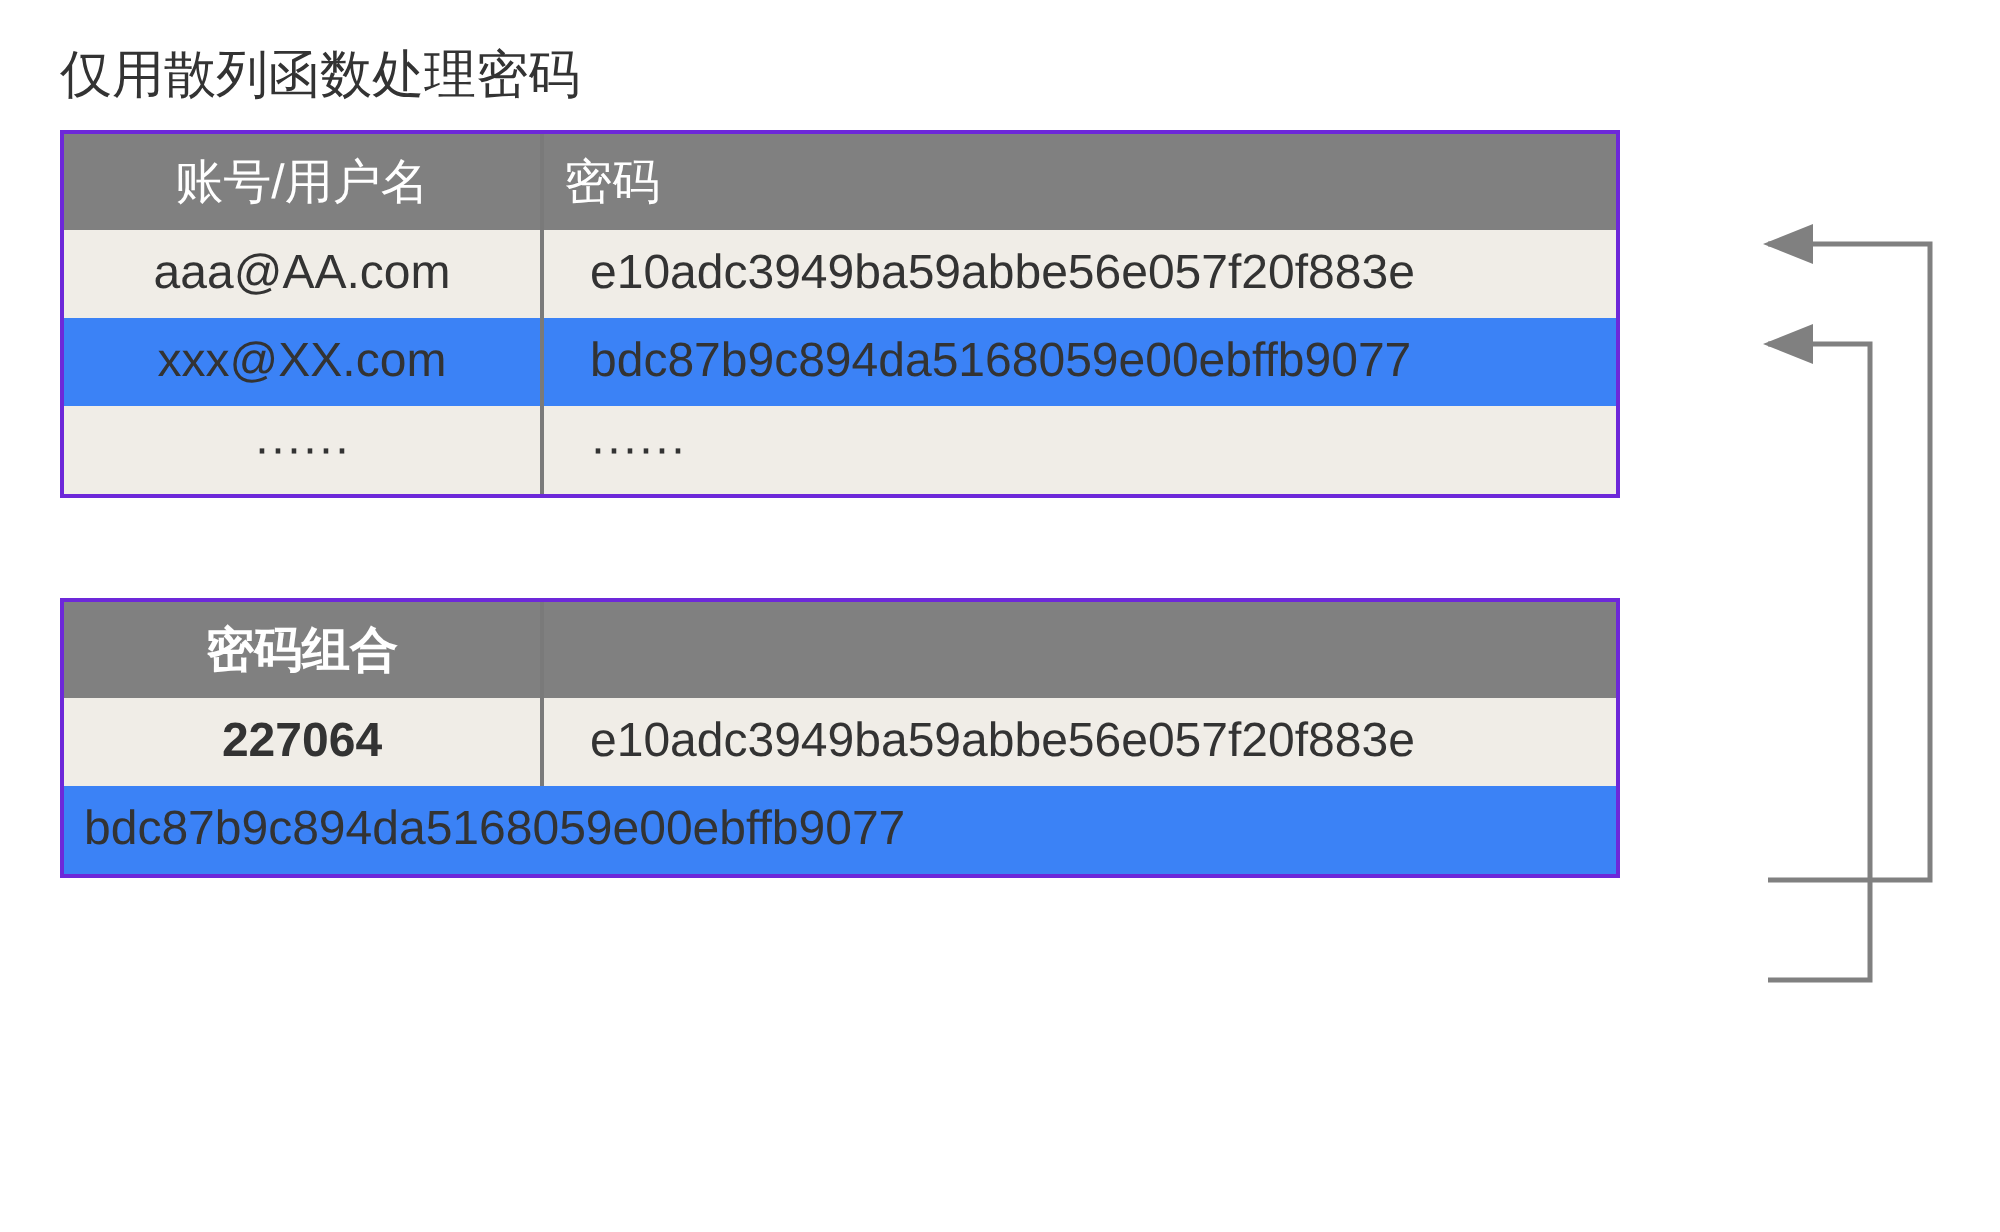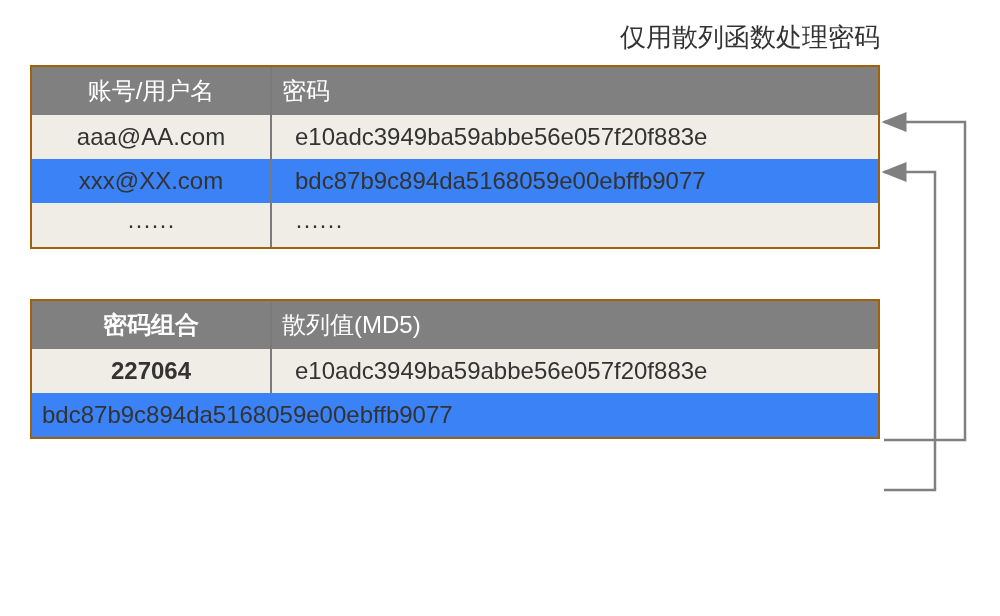--- a/index.html
+++ b/index.html
@@ -12,29 +12,29 @@
       background: #ffffff;
       width: 1000px;
       height: 616px;
       position: relative;
     }
     .container {
       position: relative;
       padding: 20px 30px;
     }
     .section-title {
-      text-align: right;
+      text-align: left;
       font-size: 26px;
       color: #333;
       margin-bottom: 10px;
       width: 850px;
     }
     .table {
-      border: 2px solid #a16207;
-      width: 850px;
+      border: 2px solid #6d28d9;
+      width: 780px;
       margin-bottom: 50px;
     }
     .table-header-row {
       display: flex;
       background: #808080;
       color: #fff;
       font-size: 24px;
     }
     .table-row {
       display: flex;
@@ -89,21 +89,20 @@
     <div class="table-row alt">
       <div class="cell-left">······</div>
       <div class="cell-right">······</div>
     </div>
   </div>
 
 
   <div class="table table2">
     <div class="table-header-row">
       <div class="cell-left">密码组合</div>
-      <div class="cell-right">散列值(MD5)</div>
     </div>
     <div class="table-row alt">
       <div class="cell-left">227064</div>
       <div class="cell-right">e10adc3949ba59abbe56e057f20f883e</div>
     </div>
     <div class="table-row normal">
       <div class="cell-right">bdc87b9c894da5168059e00ebffb9077</div>
     </div>
   </div>
 

